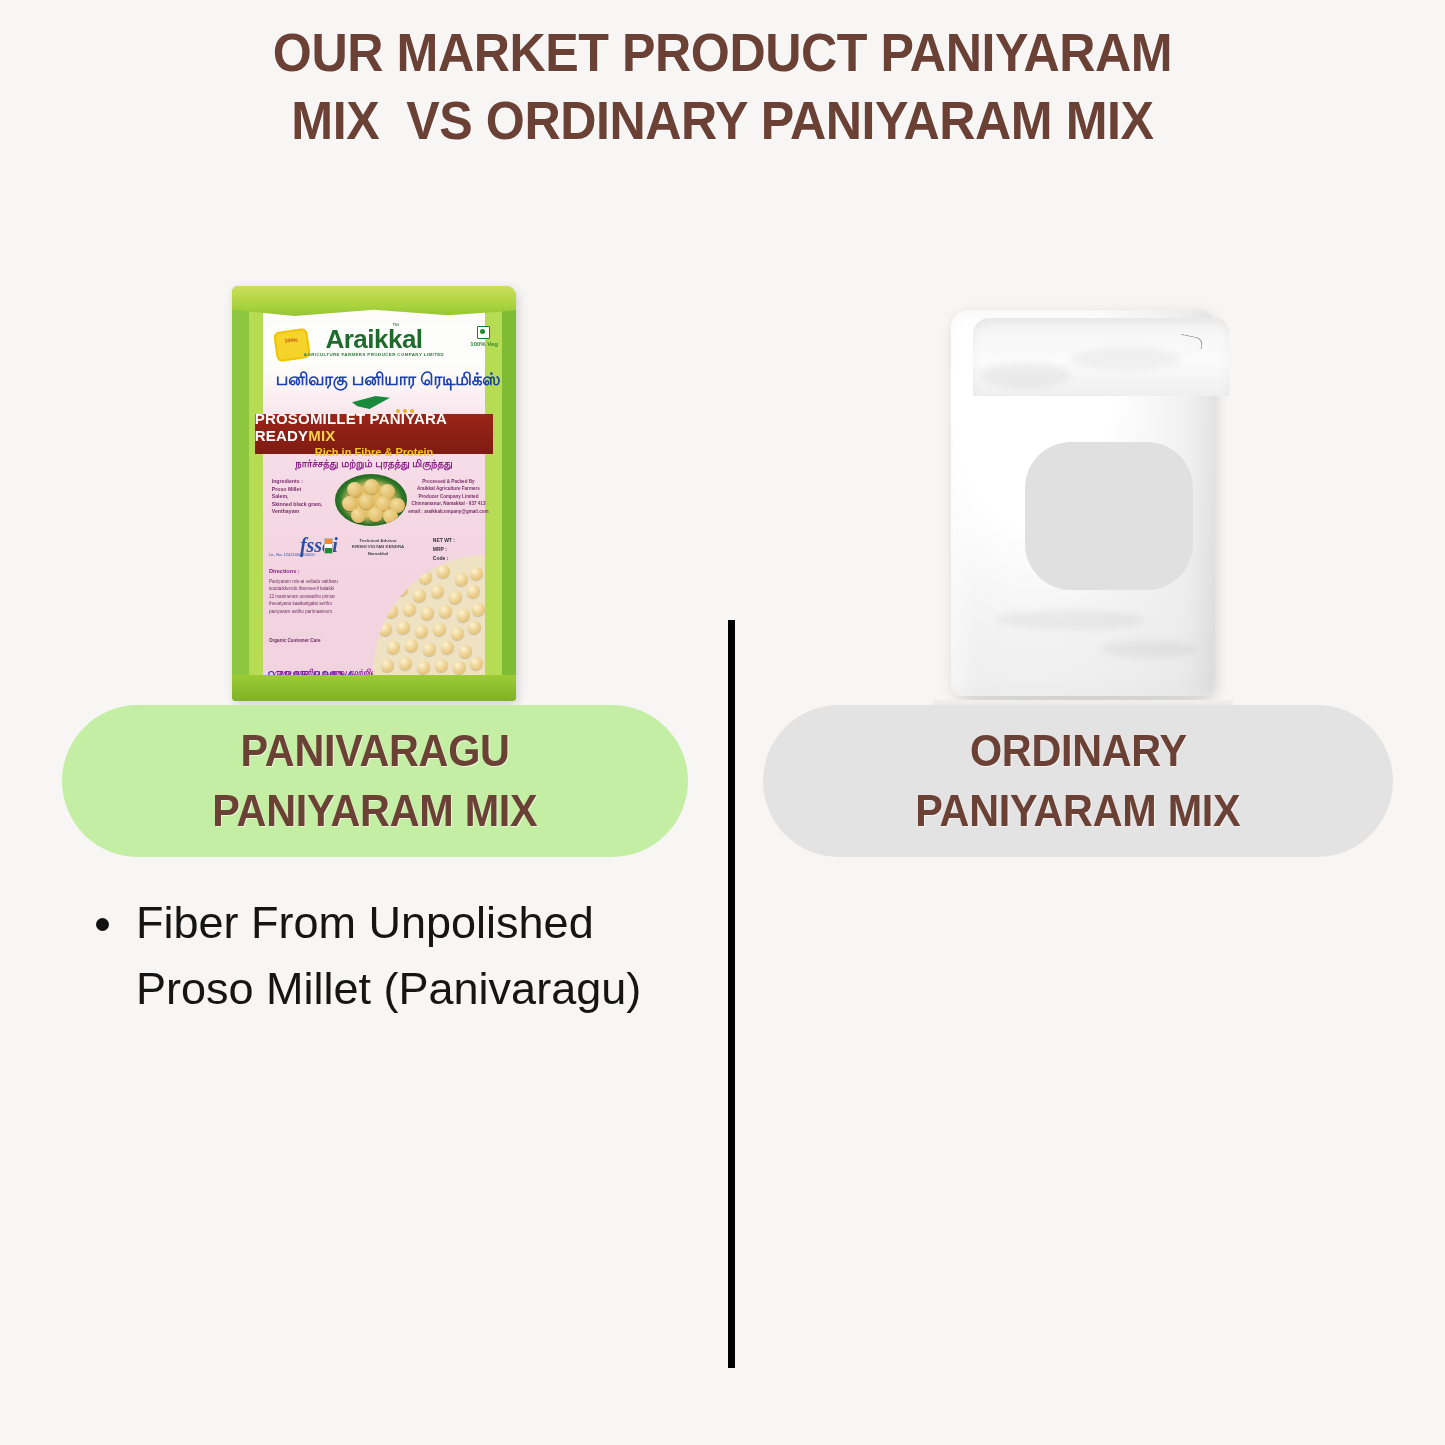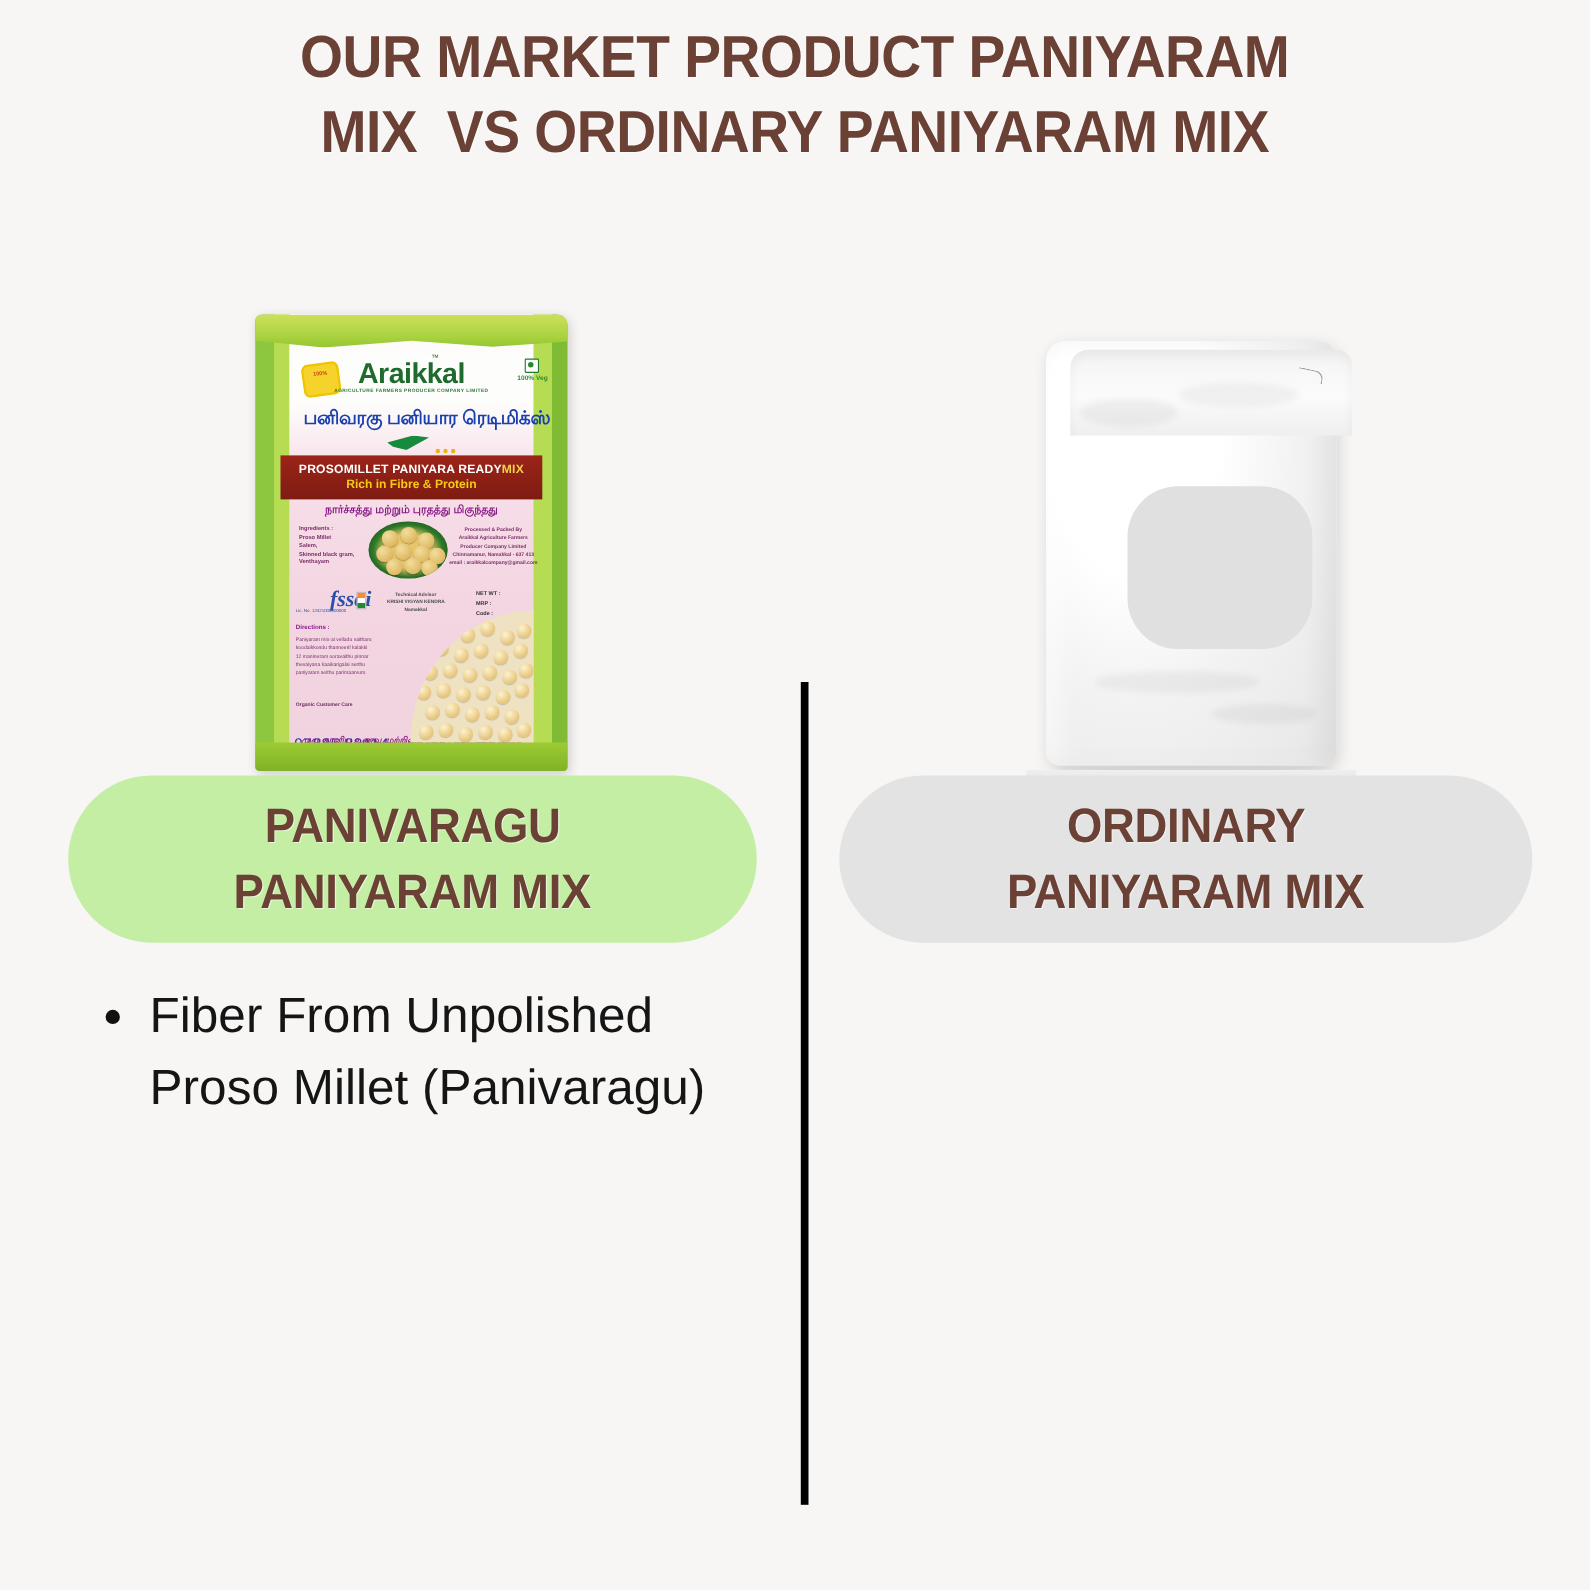--- a/index.html
+++ b/index.html
@@ -121,21 +121,21 @@
     background:#178a3c;
     clip-path:polygon(0 48%,62% 0,100% 14%,46% 100%,14% 78%);
   }
   .dots{position:absolute;left:164px;top:113px;}
   .dots i{display:inline-block;width:4px;height:4px;background:#e8b41a;border-radius:50%;margin-right:3px;}
   .red-banner{
     position:absolute;left:8%;top:128px;width:84%;height:40px;
     background:linear-gradient(180deg,#9c2418,#7e1c12);
     display:flex;flex-direction:column;align-items:center;justify-content:center;
   }
-  .red-banner .l1{font-size:11px;color:#fff;font-weight:bold;letter-spacing:.2px;}
+  .red-banner .l1{font-size:15px;color:#fff;font-weight:bold;letter-spacing:.2px;}
   .red-banner .l1 em{font-style:normal;color:#f7d24a;}
   .red-banner .l2{font-size:11px;color:#f6c915;font-weight:bold;margin-top:2px;}
   .tamil-sub{
     position:absolute;left:0;top:172px;width:284px;text-align:center;
     font-size:10px;color:#8a1a88;font-weight:bold;
   }
   .ingredients{
     position:absolute;left:14%;top:192px;width:58px;
     font-size:5.2px;line-height:7.6px;color:#7a2f6a;font-weight:bold;
   }

